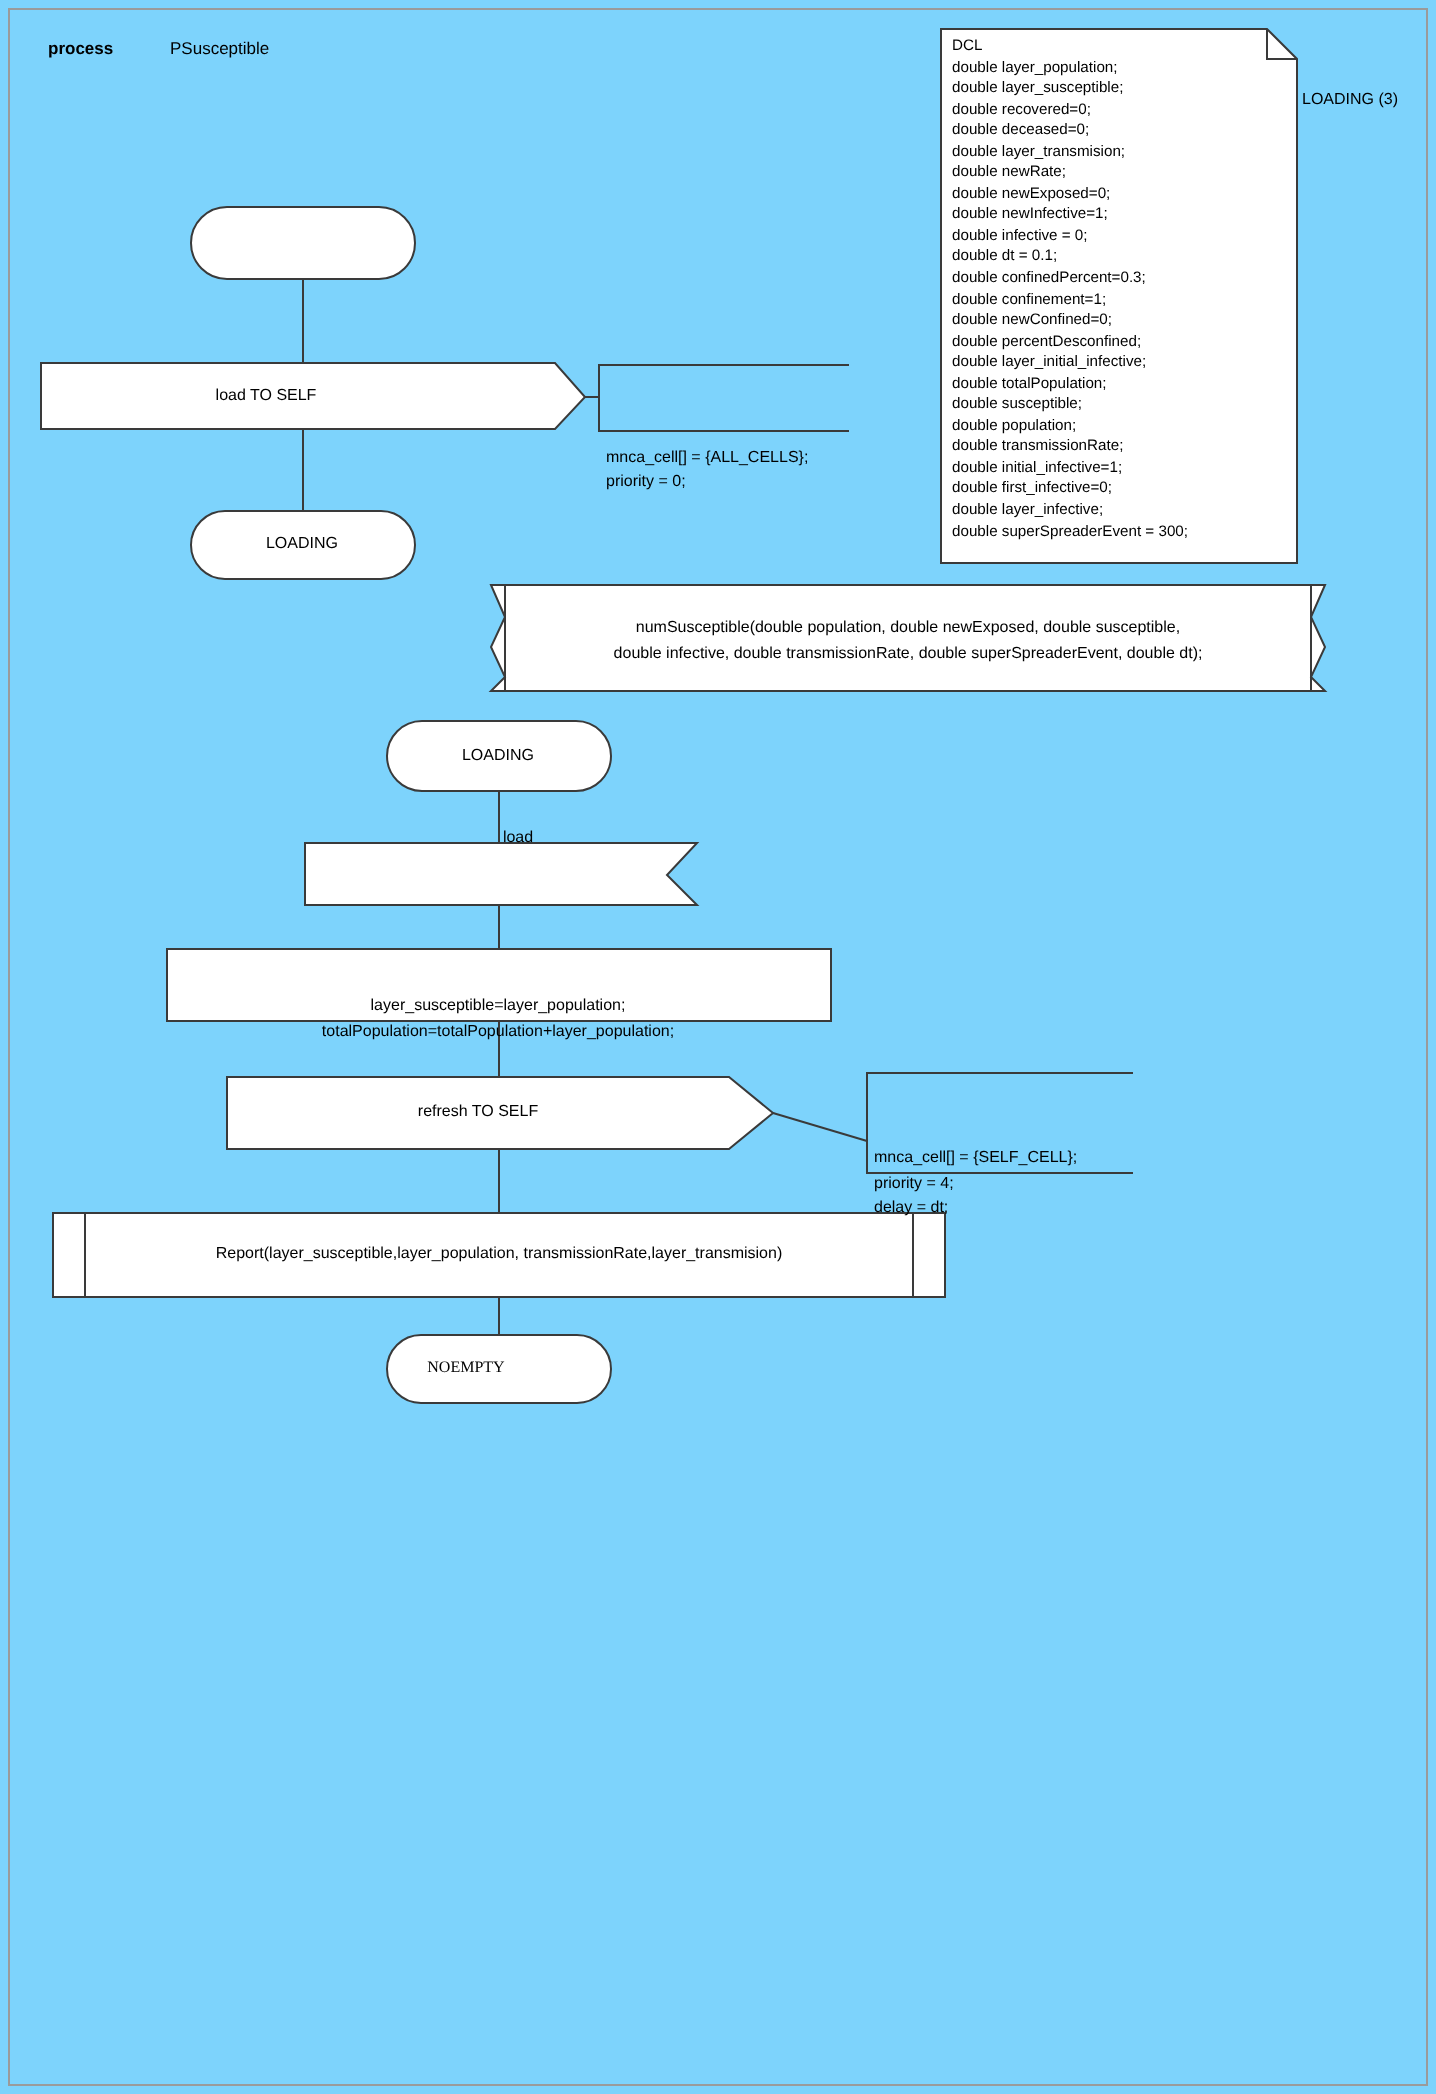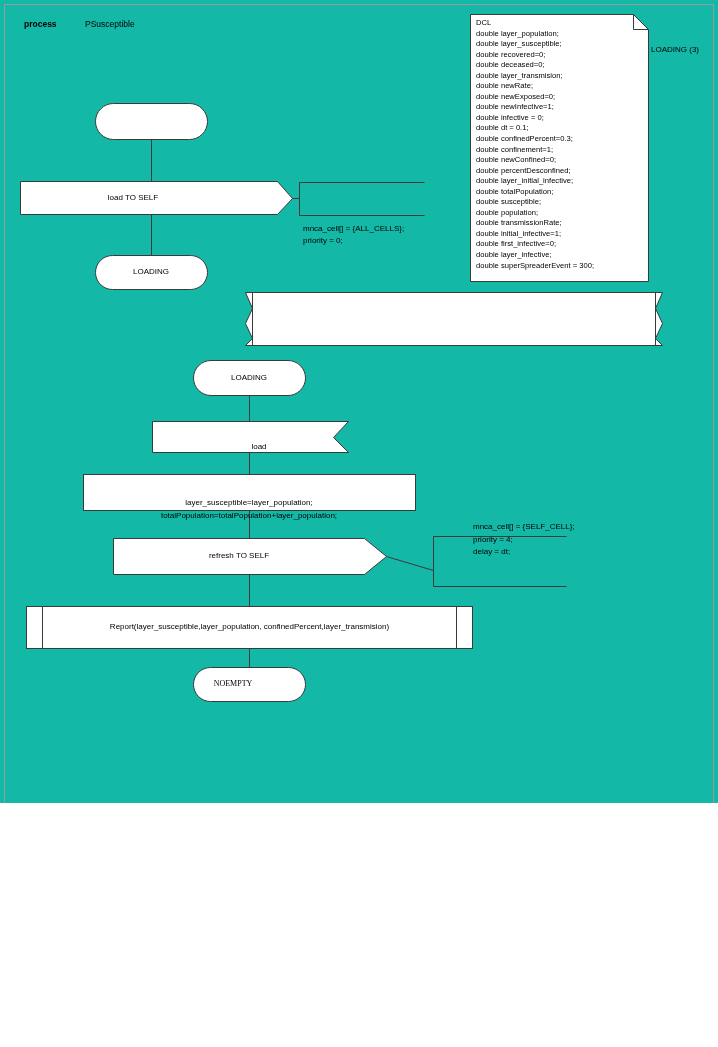--- a/index.html
+++ b/index.html
@@ -8,22 +8,22 @@
     padding: 0;
     background: #ffffff;
   }
   body {
     font-family: "Liberation Sans", sans-serif;
     color: #000000;
   }
   #page {
     position: relative;
     width: 718px;
-    height: 803px;
-    background: #14b8a6;
+    height: 1047px;
+    background: #7dd3fc;
     box-sizing: border-box;
     overflow: hidden;
   }
   #page-frame {
     position: absolute;
     left: 4px;
     top: 4px;
     width: 710px;
     height: 1039px;
     border: 1px solid #9a9a9a;
@@ -170,31 +170,33 @@
 double layer_infective;
 double superSpreaderEvent = 300;</div>
 
   <div class="state-lbl" style="left:4px; top:194px; width:258px;">load TO SELF</div>
 
   <div class="mono-blk" style="left:303px; top:187px; width:130px; font-size:8px; line-height:12px;margin-top:36px;">mnca_cell[] = {ALL_CELLS};
 priority = 0;</div>
 
   <div class="state-lbl" style="left:95px; top:268px; width:112px;">LOADING</div>
 
+  <div class="lbl" style="left:256px; top:307px; width:396px; font-size:8px; line-height:13px;">numSusceptible(double population, double newExposed, double susceptible,
+double infective, double transmissionRate, double superSpreaderEvent, double dt);</div>
 
   <div class="state-lbl" style="left:193px; top:374px; width:112px;">LOADING</div>
 
-  <div class="state-lbl" style="left:152px; top:443px; width:182px;padding-left:16px;">load</div>
+  <div class="state-lbl" style="left:152px; top:415px; width:182px;padding-left:16px;">load</div>
 
   <div class="lbl" style="left:84px; top:496px; width:330px; font-size:8px; line-height:13px;">layer_susceptible=layer_population;
 totalPopulation=totalPopulation+layer_population;</div>
 
   <div class="state-lbl" style="left:113px; top:552px; width:252px;">refresh TO SELF</div>
 
-  <div class="mono-blk" style="left:437px; top:521px; width:128px; font-size:8px; line-height:12.5px;margin-left:36px;">mnca_cell[] = {SELF_CELL};
+  <div class="mono-blk" style="left:437px; top:573px; width:128px; font-size:8px; line-height:12.5px;">mnca_cell[] = {SELF_CELL};
 priority = 4;
 delay = dt;</div>
 
-  <div class="lbl" style="left:43px; top:621px; width:413px; font-size:8px;">Report(layer_susceptible,layer_population, confinedPercent,layer_transmision)</div>
+  <div class="lbl" style="left:43px; top:621px; width:413px; font-size:8px;">Report(layer_susceptible,layer_population, transmissionRate,layer_transmision)</div>
 
   <div class="state-lbl" style="left:177px; top:680px; width:112px;font-family:Liberation Serif, serif;">NOEMPTY</div>
 
 </div>
 
 </body></html>

